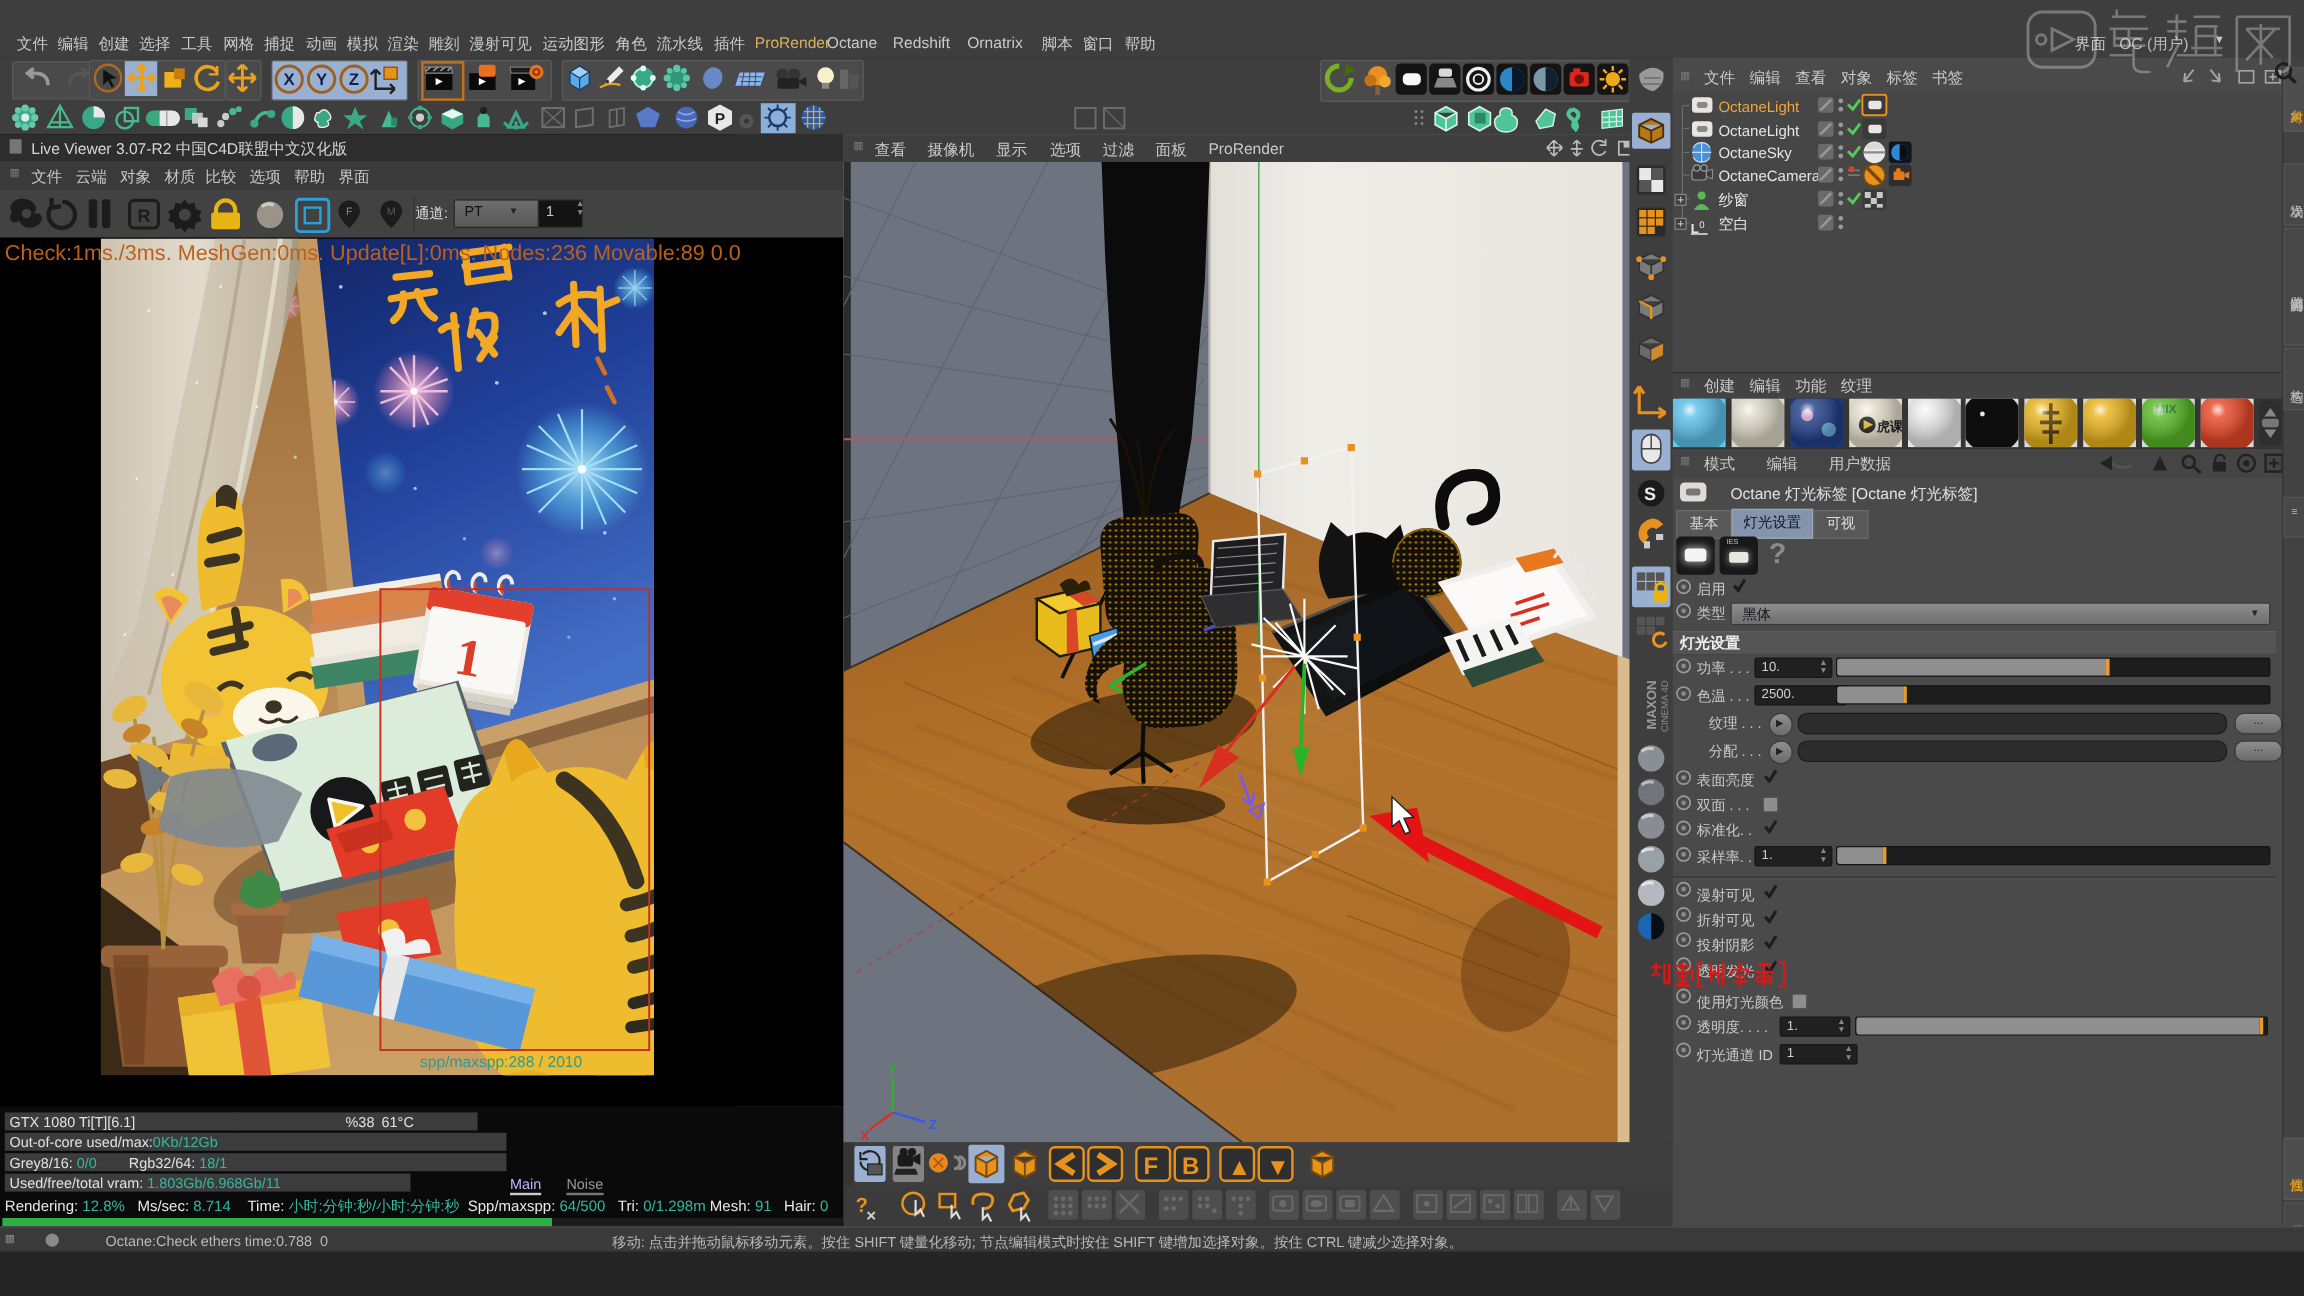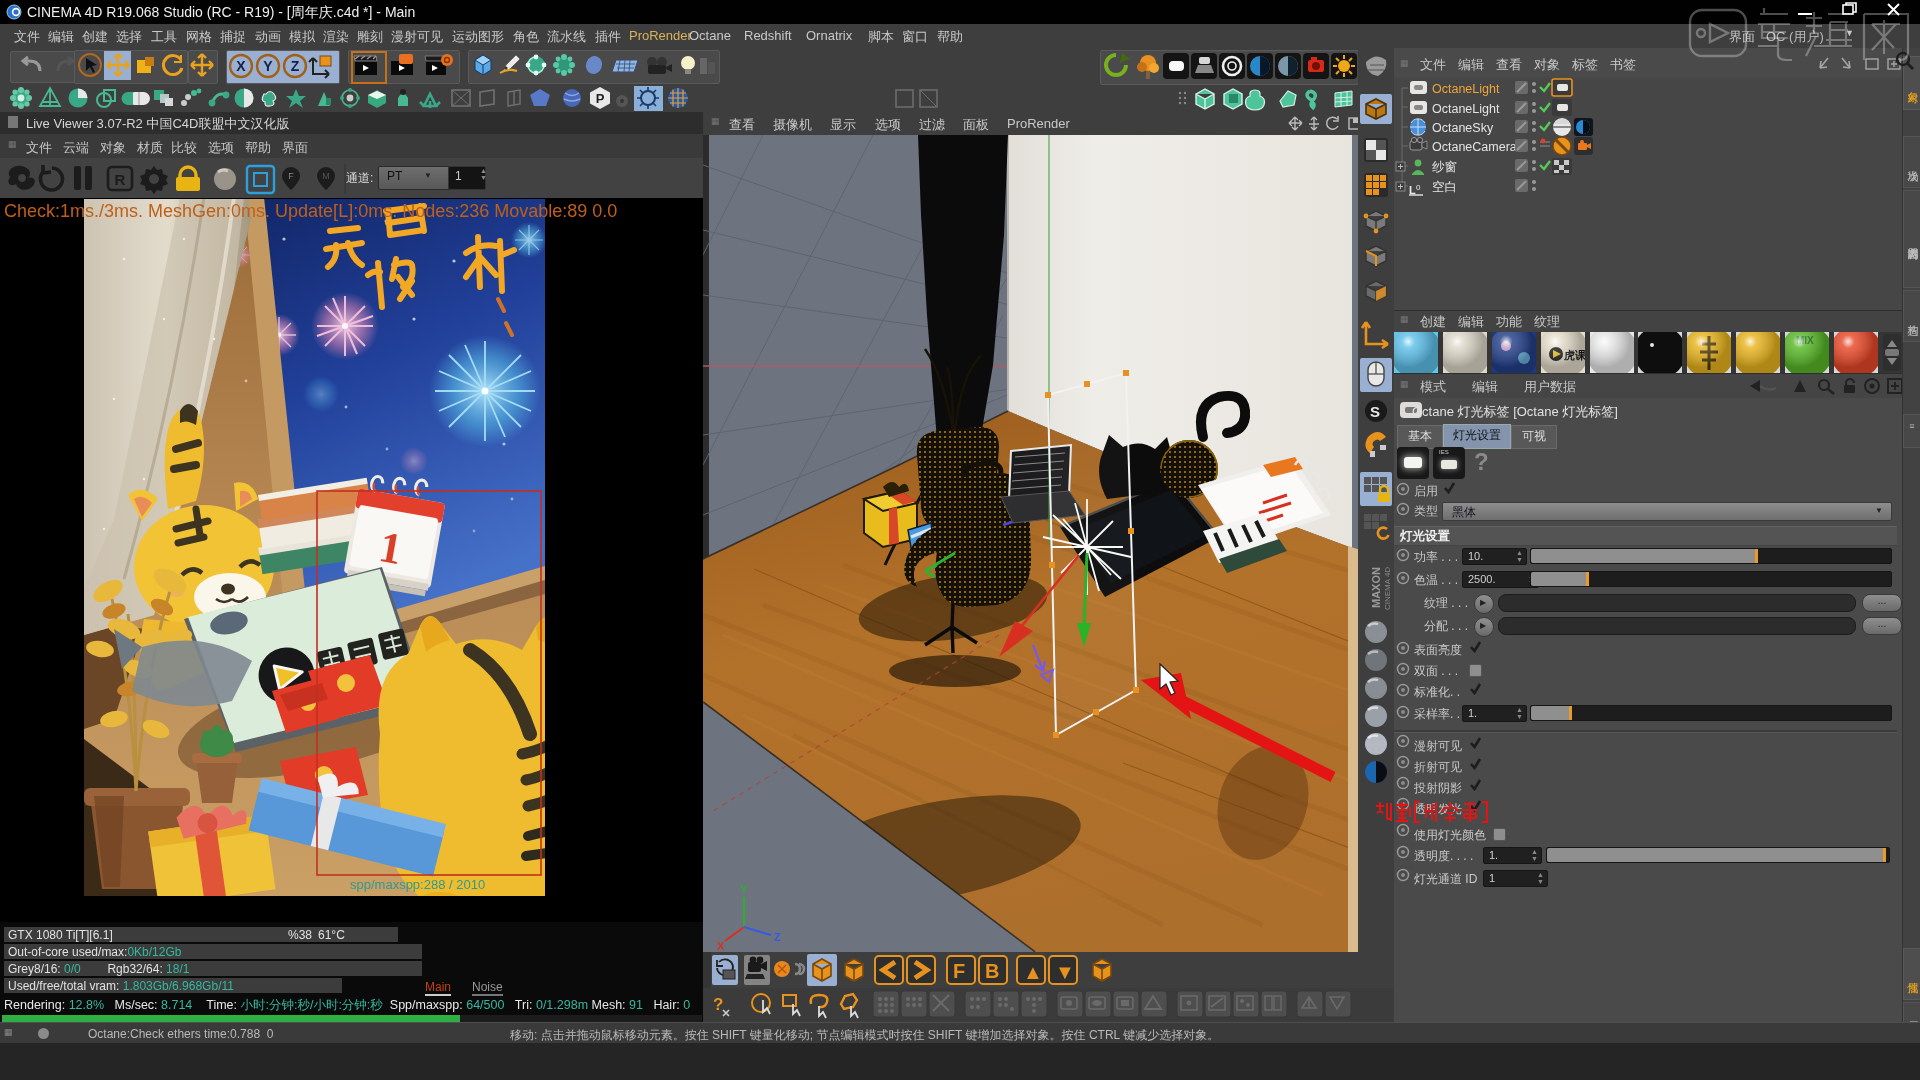--- a/index.html
+++ b/index.html
@@ -40,34 +40,20 @@
 .chk svg{position:absolute;left:0;top:0;}
 
 #statusbar{left:0;top:1022px;width:1920px;height:21px;background:#3a3a3a;color:#b9b9b9;font-size:12px;border-top:1px solid #4e4e4e;}
 #bottomstrip{left:0;top:1043px;width:1920px;height:37px;background:#252525;}
 
 #wm{left:1688px;top:2px;width:232px;height:62px;opacity:.55;}
 </style></head>
 <body>
 <div id="root">
 
-<div id="titlebar" class="abs">
-  <svg class="abs" style="left:6px;top:4px" width="16" height="16">
-        <circle cx="8" cy="8" r="7" fill="#2a6fd6"></circle>
-        <circle cx="8" cy="8" r="7" fill="none" stroke="#9cc" stroke-width="1"></circle>
-        <circle cx="10" cy="8" r="3.4" fill="none" stroke="#fff" stroke-width="1.6"></circle>
-      </svg>
-  <span class="abs txt" style="left:27px;top:4px">CINEMA 4D R19.068 Studio (RC - R19) - [周年庆.c4d *] - Main</span>
-  <svg class="abs" style="left:1790px;top:0" width="130" height="22">
-    <path d="M8 14 h14" stroke="#fff" stroke-width="2"></path>
-    <rect x="53" y="5" width="10" height="9" fill="none" stroke="#fff" stroke-width="1.6"></rect>
-        <path d="M56 5 v-2 h10 v9 h-3" stroke="#fff" stroke-width="1.6" fill="none"></path>
-    <path d="M98 4 l11 11 M109 4 l-11 11" stroke="#fff" stroke-width="2"></path>
-  </svg>
-</div>
 
 <div id="menubar" class="abs">
   <span style="left:14px">文件</span>
       <span style="left:48px">编辑</span>
       <span style="left:82px">创建</span>
       <span style="left:116px">选择</span>
       <span style="left:151px">工具</span>
       <span style="left:186px">网格</span>
       <span style="left:220px">捕捉</span>
       <span style="left:255px">动画</span>
@@ -616,21 +602,21 @@
     </svg>
     <div class="abs txt" style="left:4px;top:3px;color:#bf6018;font-size:18px">Check:1ms./3ms. MeshGen:0ms. Update[L]:0ms. Nodes:236 Movable:89 0.0</div>
   </div>
   <div id="lv-stats" class="abs">
     <div class="statbox txt" style="left:4px;top:5px;width:186px">GTX 1080 Ti[T][6.1]</div>
     <div class="statbox txt" style="left:196px;top:5px;width:112px;text-align:right">%38</div>
     <div class="statbox txt" style="left:314px;top:5px;width:76px">61°C</div>
     <div class="statbox txt" style="left:4px;top:22px;width:410px">Out-of-core used/max:<span class="teal">0Kb/12Gb</span></div>
     <div class="statbox txt" style="left:4px;top:39px;width:410px">Grey8/16: <span class="teal">0/0</span>&nbsp;&nbsp;&nbsp;&nbsp;&nbsp;&nbsp;&nbsp;&nbsp;Rgb32/64: <span class="teal">18/1</span></div>
     <div class="statbox txt" style="left:4px;top:56px;width:330px">Used/free/total vram: <span class="teal">1.803Gb/6.968Gb/11</span></div>
-    <span class="abs txt" style="left:425px;top:58px;color:#c2410c;font-size:12px;border-bottom:2px solid #ccc">Main</span>
+    <span class="abs txt" style="left:425px;top:58px;color:#c4b5fd;font-size:12px;border-bottom:2px solid #ccc">Main</span>
     <span class="abs txt" style="left:472px;top:58px;color:#999;font-size:12px;border-bottom:2px solid #777">Noise</span>
     <div class="abs txt" style="left:4px;top:75px;color:#e8e8e8;font-size:12.5px">Rendering: <span class="teal">12.8%</span>&nbsp;&nbsp;&nbsp;Ms/sec: <span class="teal">8.714</span>&nbsp;&nbsp;&nbsp;&nbsp;Time: <span class="teal">小时:分钟:秒/小时:分钟:秒</span>&nbsp;&nbsp;Spp/maxspp: <span class="teal">64/500</span>&nbsp;&nbsp;&nbsp;Tri: <span class="teal">0/1.298m</span>&nbsp;Mesh: <span class="teal">91</span>&nbsp;&nbsp;&nbsp;Hair: <span class="teal">0</span></div>
     <div class="abs" style="left:2px;top:93px;width:700px;height:7px;background:#1c1c1c">
           <div style="width:458px;height:7px;background:#2fae44"></div>
         </div>
   </div>
 </div>
 
 <div id="vp" class="abs">
   <div id="vp-menu" class="abs">
@@ -1333,21 +1319,21 @@
     <circle cx="126" cy="10" r="7" fill="none" stroke="#222" stroke-width="2"></circle>
         <circle cx="126" cy="10" r="2.6" fill="#222"></circle>
     <rect x="142" y="3" width="14" height="14" fill="none" stroke="#222" stroke-width="2"></rect>
         <path d="M145 10 h8 M149 6 v8" stroke="#222" stroke-width="2"></path>
   </svg>
 
   <svg class="abs" style="left:6px;top:352px" width="24" height="20">
         <rect x="0" y="2" width="22" height="16" rx="4" fill="#dedcd8"></rect>
         <rect x="5" y="7" width="12" height="6" rx="2" fill="#777"></rect>
       </svg>
-  <span class="abs txt" style="left:18px;top:355px;color:#e2e2e2;font-size:13px">Octane 灯光标签 [Octane 灯光标签]</span>
+  <span class="abs txt" style="left:48px;top:355px;color:#e2e2e2;font-size:13px">Octane 灯光标签 [Octane 灯光标签]</span>
 
   <div class="abs" style="left:3px;top:377px;width:44px;height:20px;background:#585858;border:1px solid #6a6a6a;color:#ddd;font-size:12px;text-align:center;padding-top:2px">基本</div>
   <div class="abs" style="left:49px;top:376px;width:66px;height:21px;background:#8494ac;border:1px solid #9aa;color:#10141c;font-size:12px;text-align:center;padding-top:2px">灯光设置</div>
   <div class="abs" style="left:117px;top:377px;width:44px;height:20px;background:#585858;border:1px solid #6a6a6a;color:#ddd;font-size:12px;text-align:center;padding-top:2px">可视</div>
 
   <div class="abs" style="left:3px;top:399px;width:32px;height:32px;background:#181818;border-radius:4px"></div>
   <div class="abs" style="left:10px;top:409px;width:18px;height:11px;background:#f4f4f0;border-radius:3px;box-shadow:0 0 6px 2px rgba(255,255,255,.5)"></div>
   <div class="abs" style="left:39px;top:399px;width:32px;height:32px;background:#181818;border-radius:4px"></div>
   <div class="abs" style="left:47px;top:412px;width:16px;height:9px;background:#e8e8e0;border-radius:2px;box-shadow:0 0 5px 1px rgba(255,255,255,.4)"></div>
   <span class="abs" style="left:45px;top:401px;color:#ccc;font-size:6px">IES</span>

